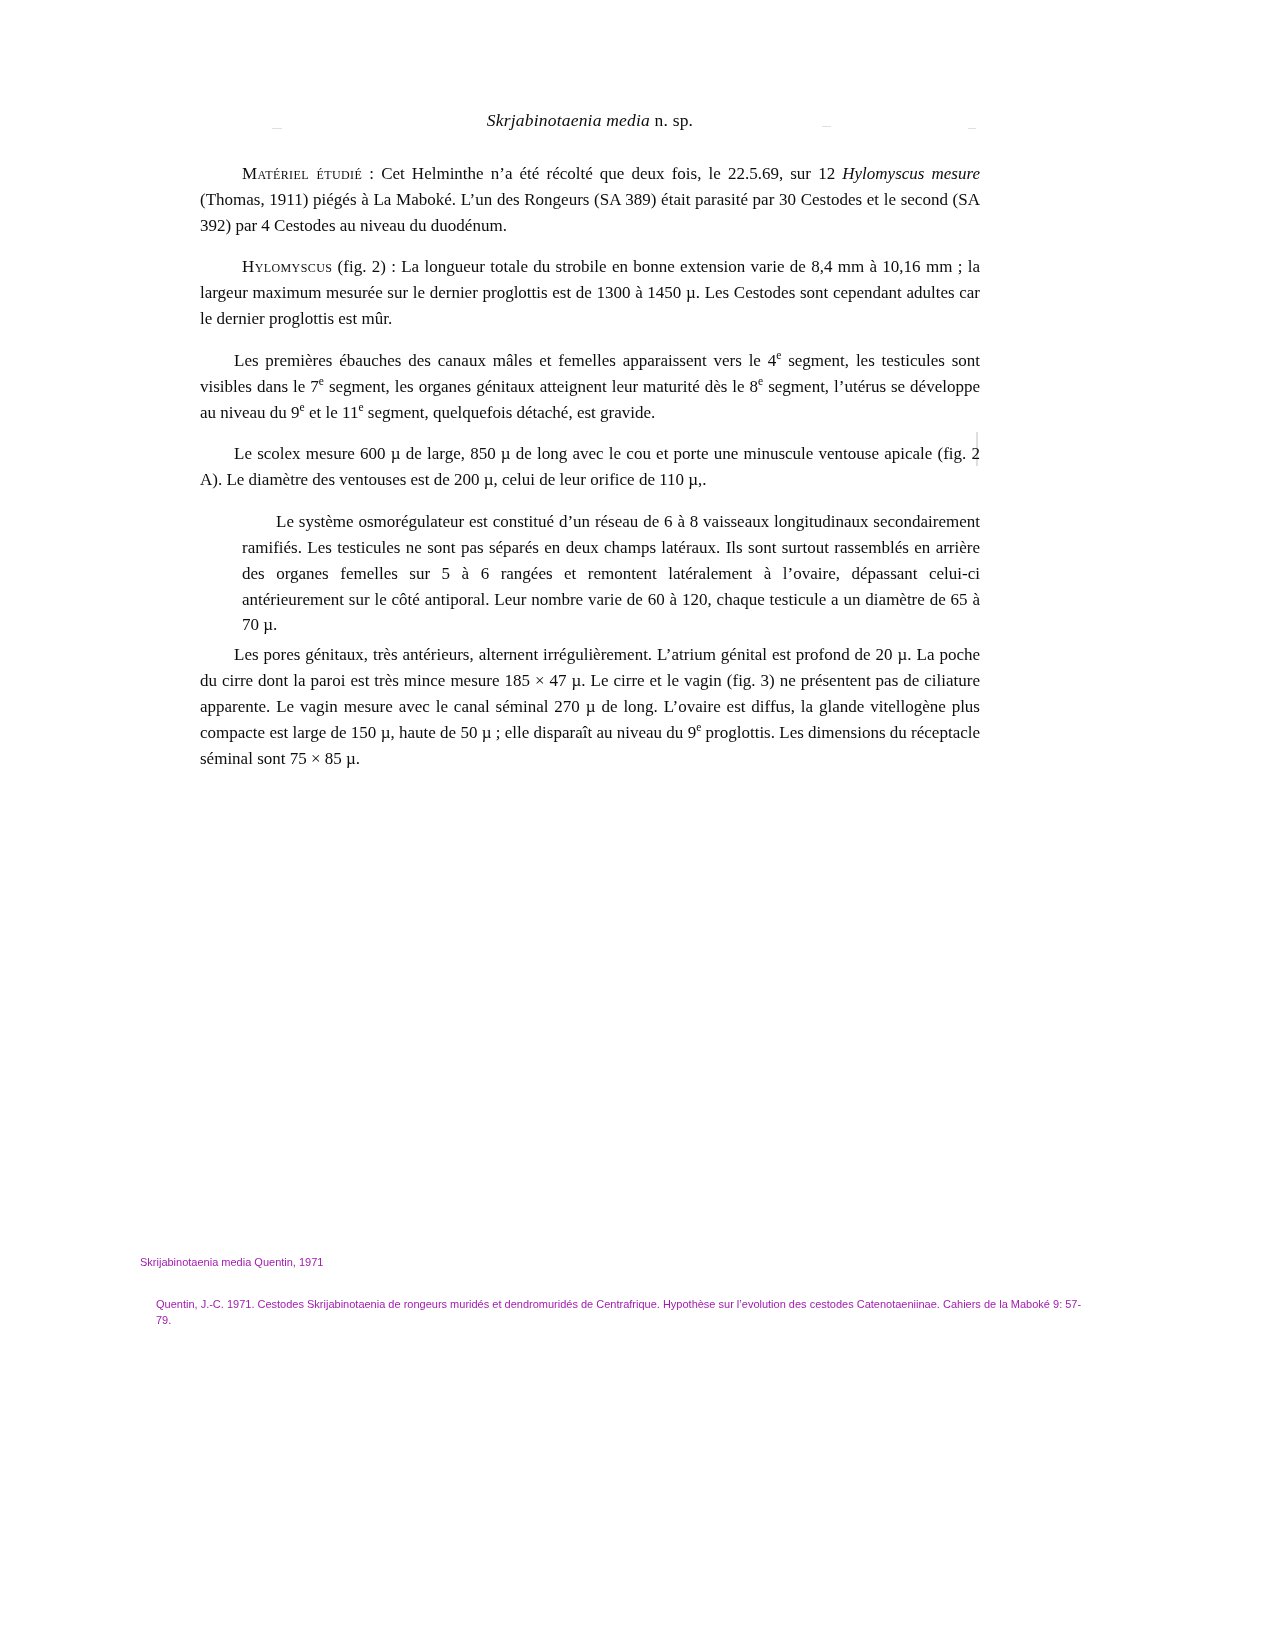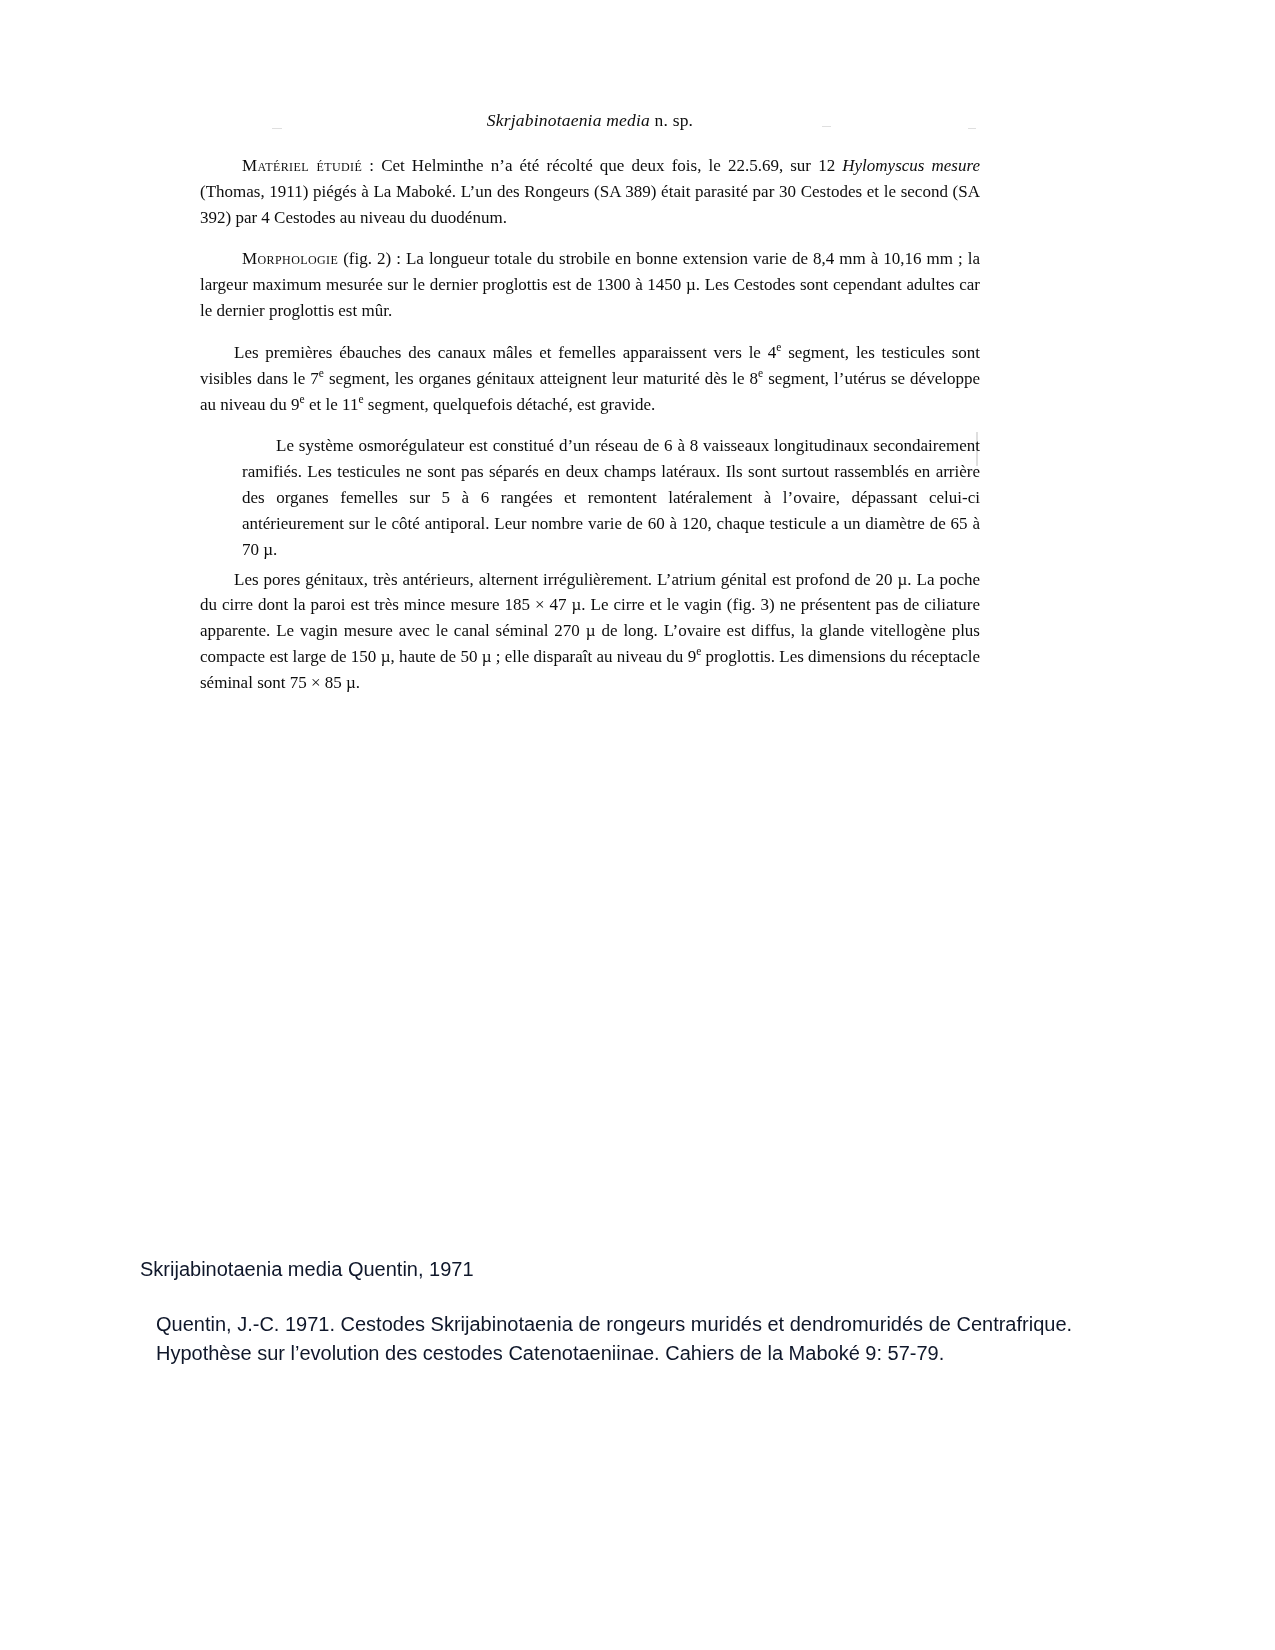--- a/index.html
+++ b/index.html
@@ -23,21 +23,21 @@
   }
   .scan-body {
     position: absolute;
     left: 200px;
     top: 110px;
     width: 780px;
   }
   .running-head {
     text-align: center;
     font-size: 17.5px;
-    margin-bottom: 22px;
+    margin-bottom: 30px;
     letter-spacing: 0.2px;
   }
   .running-head .sp-italic {
     font-style: italic;
   }
   .running-head .sp-roman {
     font-style: normal;
   }
   p.para {
     margin: 0 0 16px 0;
@@ -64,22 +64,22 @@
     font-size: 0.68em;
     vertical-align: super;
     line-height: 0;
   }
   .caption-block {
     position: absolute;
     left: 140px;
     top: 1255px;
     width: 960px;
     font-family: "Liberation Sans", sans-serif;
-    font-size: 20px;
-    color: #0f172a;
+    font-size: 11px;
+    color: #a21caf;
     line-height: 1.45;
   }
   .caption-title {
     margin: 0 0 26px 0;
   }
   .caption-ref {
     margin: 16px;
   }
   
   .artifact {
@@ -103,27 +103,30 @@
     <div class="running-head">
       <span class="sp-italic">Skrjabinotaenia media</span>
       <span class="sp-roman">n. sp.</span>
     </div>
 
     <p class="para">
       <span class="smallcaps">Matériel étudié</span><span> : Cet Helminthe n’a été récolté que deux fois, le 22.5.69, sur 12 <span class="it">Hylomyscus mesure</span> (Thomas, 1911) piégés à La Maboké. L’un des Rongeurs (SA 389) était parasité par 30 Cestodes et le second (SA 392) par 4 Cestodes au niveau du duodénum.</span>
     </p>
 
     <p class="para">
-      <span class="smallcaps">Morphologie</span><span> (fig. 2) : La longueur totale du strobile en bonne extension varie de 8,4 mm à 10,16 mm ; la largeur maximum mesurée sur le dernier proglottis est de 1300 à 1450 µ. Les Cestodes sont cependant adultes car le dernier proglottis est mûr.</span>
+      <span class="smallcaps">Hylomyscus</span><span> (fig. 2) : La longueur totale du strobile en bonne extension varie de 8,4 mm à 10,16 mm ; la largeur maximum mesurée sur le dernier proglottis est de 1300 à 1450 µ. Les Cestodes sont cependant adultes car le dernier proglottis est mûr.</span>
     </p>
 
     <p class="para">
       Les premières ébauches des canaux mâles et femelles apparaissent vers le 4<sup>e</sup> segment, les testicules sont visibles dans le 7<sup>e</sup> segment, les organes génitaux atteignent leur maturité dès le 8<sup>e</sup> segment, l’utérus se développe au niveau du 9<sup>e</sup> et le 11<sup>e</sup> segment, quelquefois détaché, est gravide.
     </p>
 
+    <p class="para">
+      Le scolex mesure 600 µ de large, 850 µ de long avec le cou et porte une minuscule ventouse apicale (fig. 2 A). Le diamètre des ventouses est de 200 µ, celui de leur orifice de 110 µ,.
+    </p>
 
     <p class="para tight">
       Le système osmorégulateur est constitué d’un réseau de 6 à 8 vaisseaux longitudinaux secondairement ramifiés. Les testicules ne sont pas séparés en deux champs latéraux. Ils sont surtout rassemblés en arrière des organes femelles sur 5 à 6 rangées et remontent latéralement à l’ovaire, dépassant celui-ci antérieurement sur le côté antiporal. Leur nombre varie de 60 à 120, chaque testicule a un diamètre de 65 à 70 µ.
     </p>
 
     <p class="para">
       Les pores génitaux, très antérieurs, alternent irrégulièrement. L’atrium génital est profond de 20 µ. La poche du cirre dont la paroi est très mince mesure 185 × 47 µ. Le cirre et le vagin (fig. 3) ne présentent pas de ciliature apparente. Le vagin mesure avec le canal séminal 270 µ de long. L’ovaire est diffus, la glande vitellogène plus compacte est large de 150 µ, haute de 50 µ ; elle disparaît au niveau du 9<sup>e</sup> proglottis. Les dimensions du réceptacle séminal sont 75 × 85 µ.
     </p>
 
 

